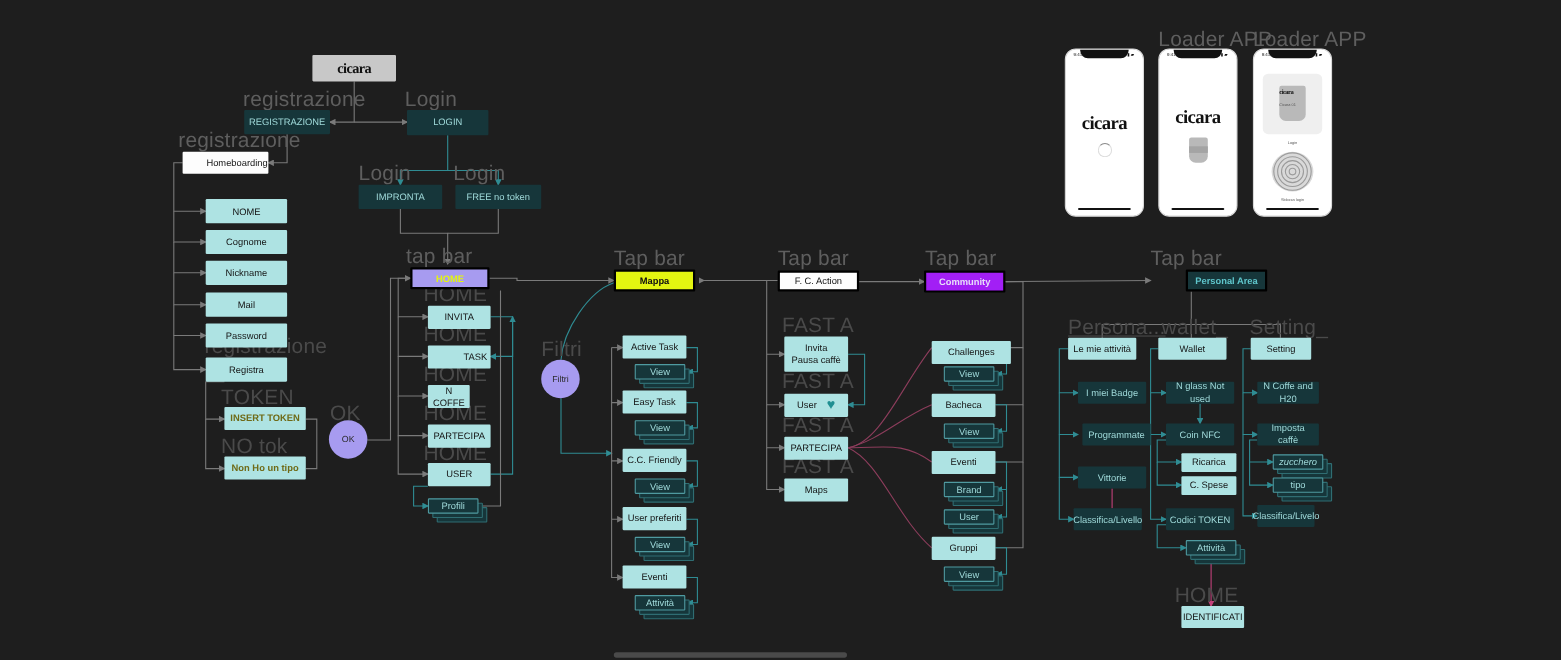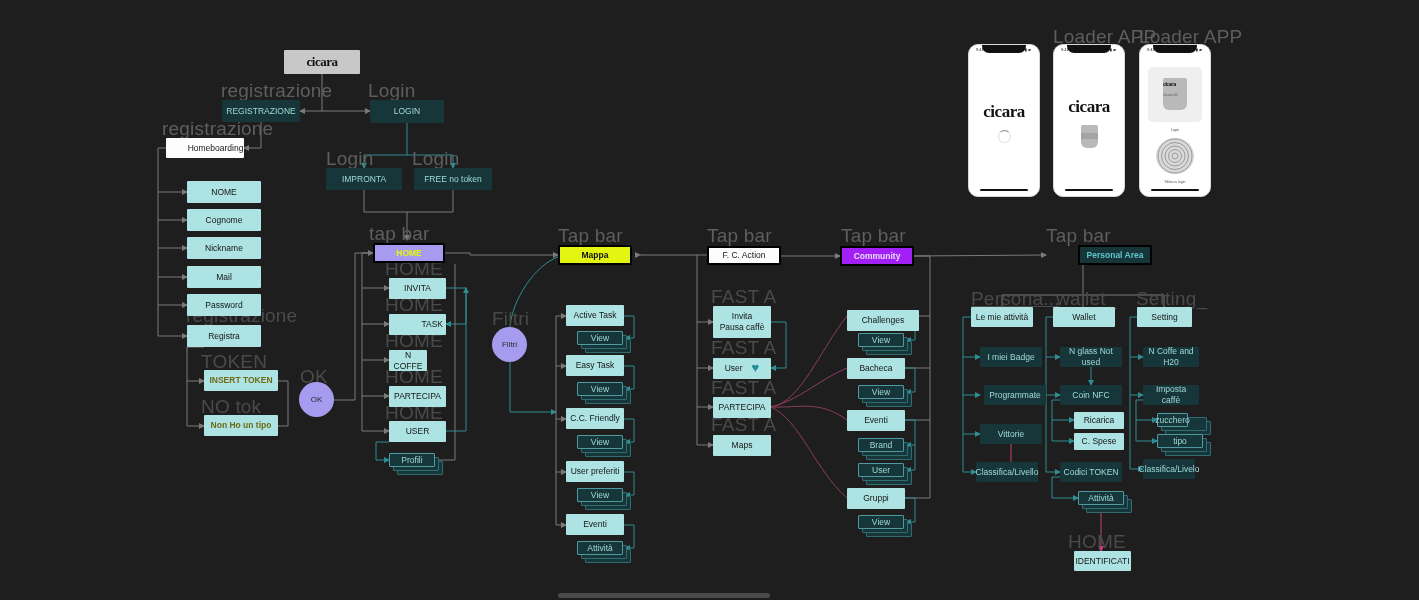--- a/index.html
+++ b/index.html
@@ -406,21 +406,21 @@
       <div class="stack" style="left: 1078px; top: 491px; width: 56px; height: 24px;">
         <div class="sh l1" style="width: 46px; height: 14px;"></div>
         <div class="sh l2" style="width: 46px; height: 14px;"></div>
         <div class="front" style="width: 46px; height: 14px;">
           <span>Attività</span>
         </div>
       </div>
       <div class="stack" style="left: 1157px; top: 413px; width: 56px; height: 24px;">
         <div class="sh l1" style="width: 46px; height: 14px;"></div>
         <div class="sh l2" style="width: 46px; height: 14px;"></div>
-        <div class="front" style="width: 31px; height: 14px;">
+        <div class="front" style="width: 46px; height: 14px; font-style: italic;">
           <span>zucchero</span>
         </div>
       </div>
       <div class="stack" style="left: 1157px; top: 434px; width: 56px; height: 24px;">
         <div class="sh l1" style="width: 46px; height: 14px;"></div>
         <div class="sh l2" style="width: 46px; height: 14px;"></div>
         <div class="front" style="width: 46px; height: 14px;">
           <span>tipo</span>
         </div>
       </div>

